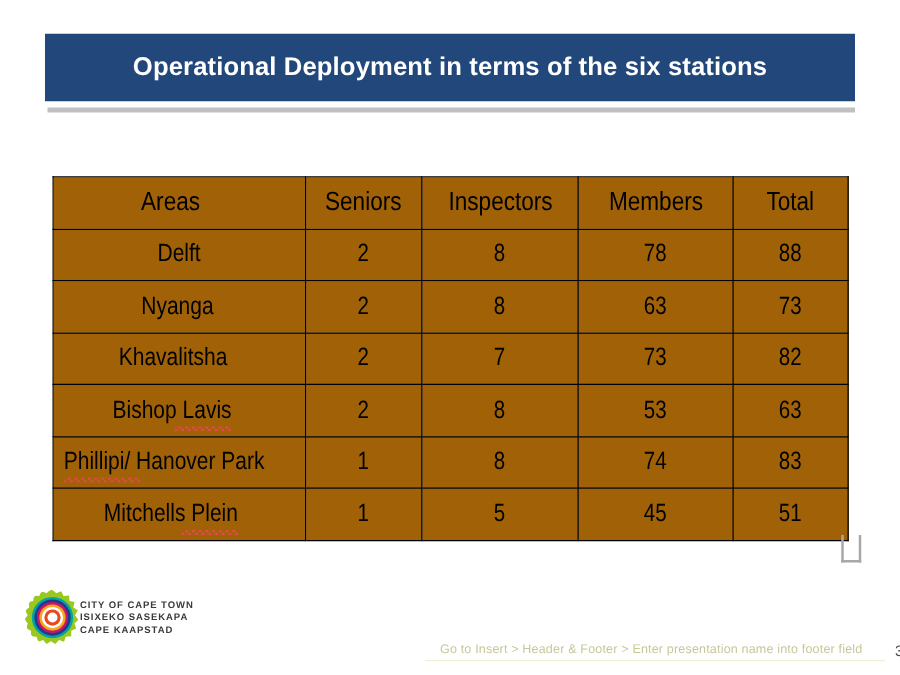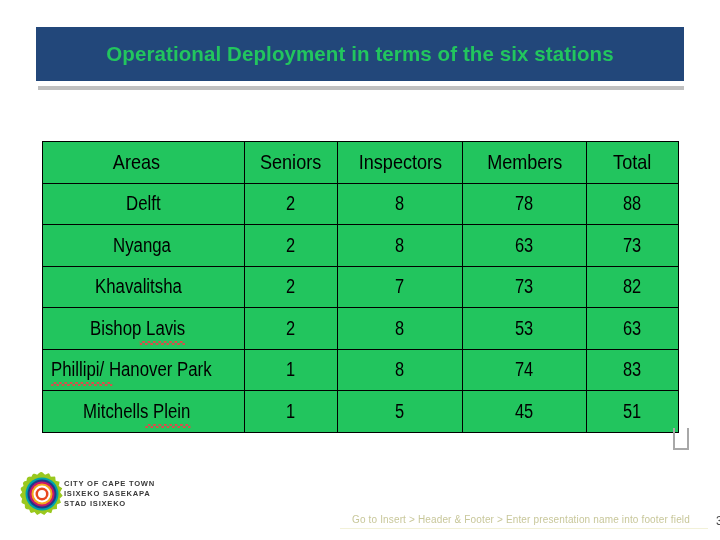--- a/index.html
+++ b/index.html
@@ -22,21 +22,21 @@
     top: 27px;
     width: 648px;
     height: 54px;
     background: #22477a;
     display: flex;
     align-items: center;
     justify-content: center;
     box-sizing: border-box;
   }
   .title-text {
-    color: #22c55e;
+    color: #ffffff;
     font-size: 20.5px;
     font-weight: bold;
     letter-spacing: 0.1px;
     white-space: nowrap;
     font-family: "Liberation Sans", sans-serif;
   }
   .title-rule {
     position: absolute;
     left: 38px;
     top: 86px;
@@ -56,21 +56,21 @@
     border-collapse: collapse;
     width: 636px;
     table-layout: fixed;
     font-family: "Liberation Sans Narrow", "Liberation Sans", sans-serif;
   }
   table.data-table td,
   table.data-table th {
     border: 1.6px solid #000000;
     padding: 0;
     height: 40.5px;
-    background: #22c55e;
+    background: #a16207;
     font-weight: normal;
   }
   
   col.c-area    { width: 202px; }
   col.c-seniors { width: 93px;  }
   col.c-insp    { width: 125px; }
   col.c-memb    { width: 124px; }
   col.c-total   { width: 92px;  }
 
   .cell-inner {
@@ -423,19 +423,19 @@
     <div class="ring r-2"></div>
     <div class="ring r-3"></div>
     <div class="ring r-4"></div>
     <div class="ring r-5"></div>
     <div class="ring r-6"></div>
     <div class="ring r-7"></div>
   </div>
   <div class="logo-text">
     <div>CITY OF CAPE TOWN</div>
     <div>ISIXEKO SASEKAPA</div>
-    <div>STAD ISIXEKO</div>
+    <div>CAPE KAAPSTAD</div>
   </div>
 </div>
 
 <div class="footer-note">Go to Insert &gt; Header &amp; Footer &gt; Enter presentation name into footer field</div>
 <div class="footer-rule"></div>
 <div class="page-num">37</div>
 
 </body></html>

